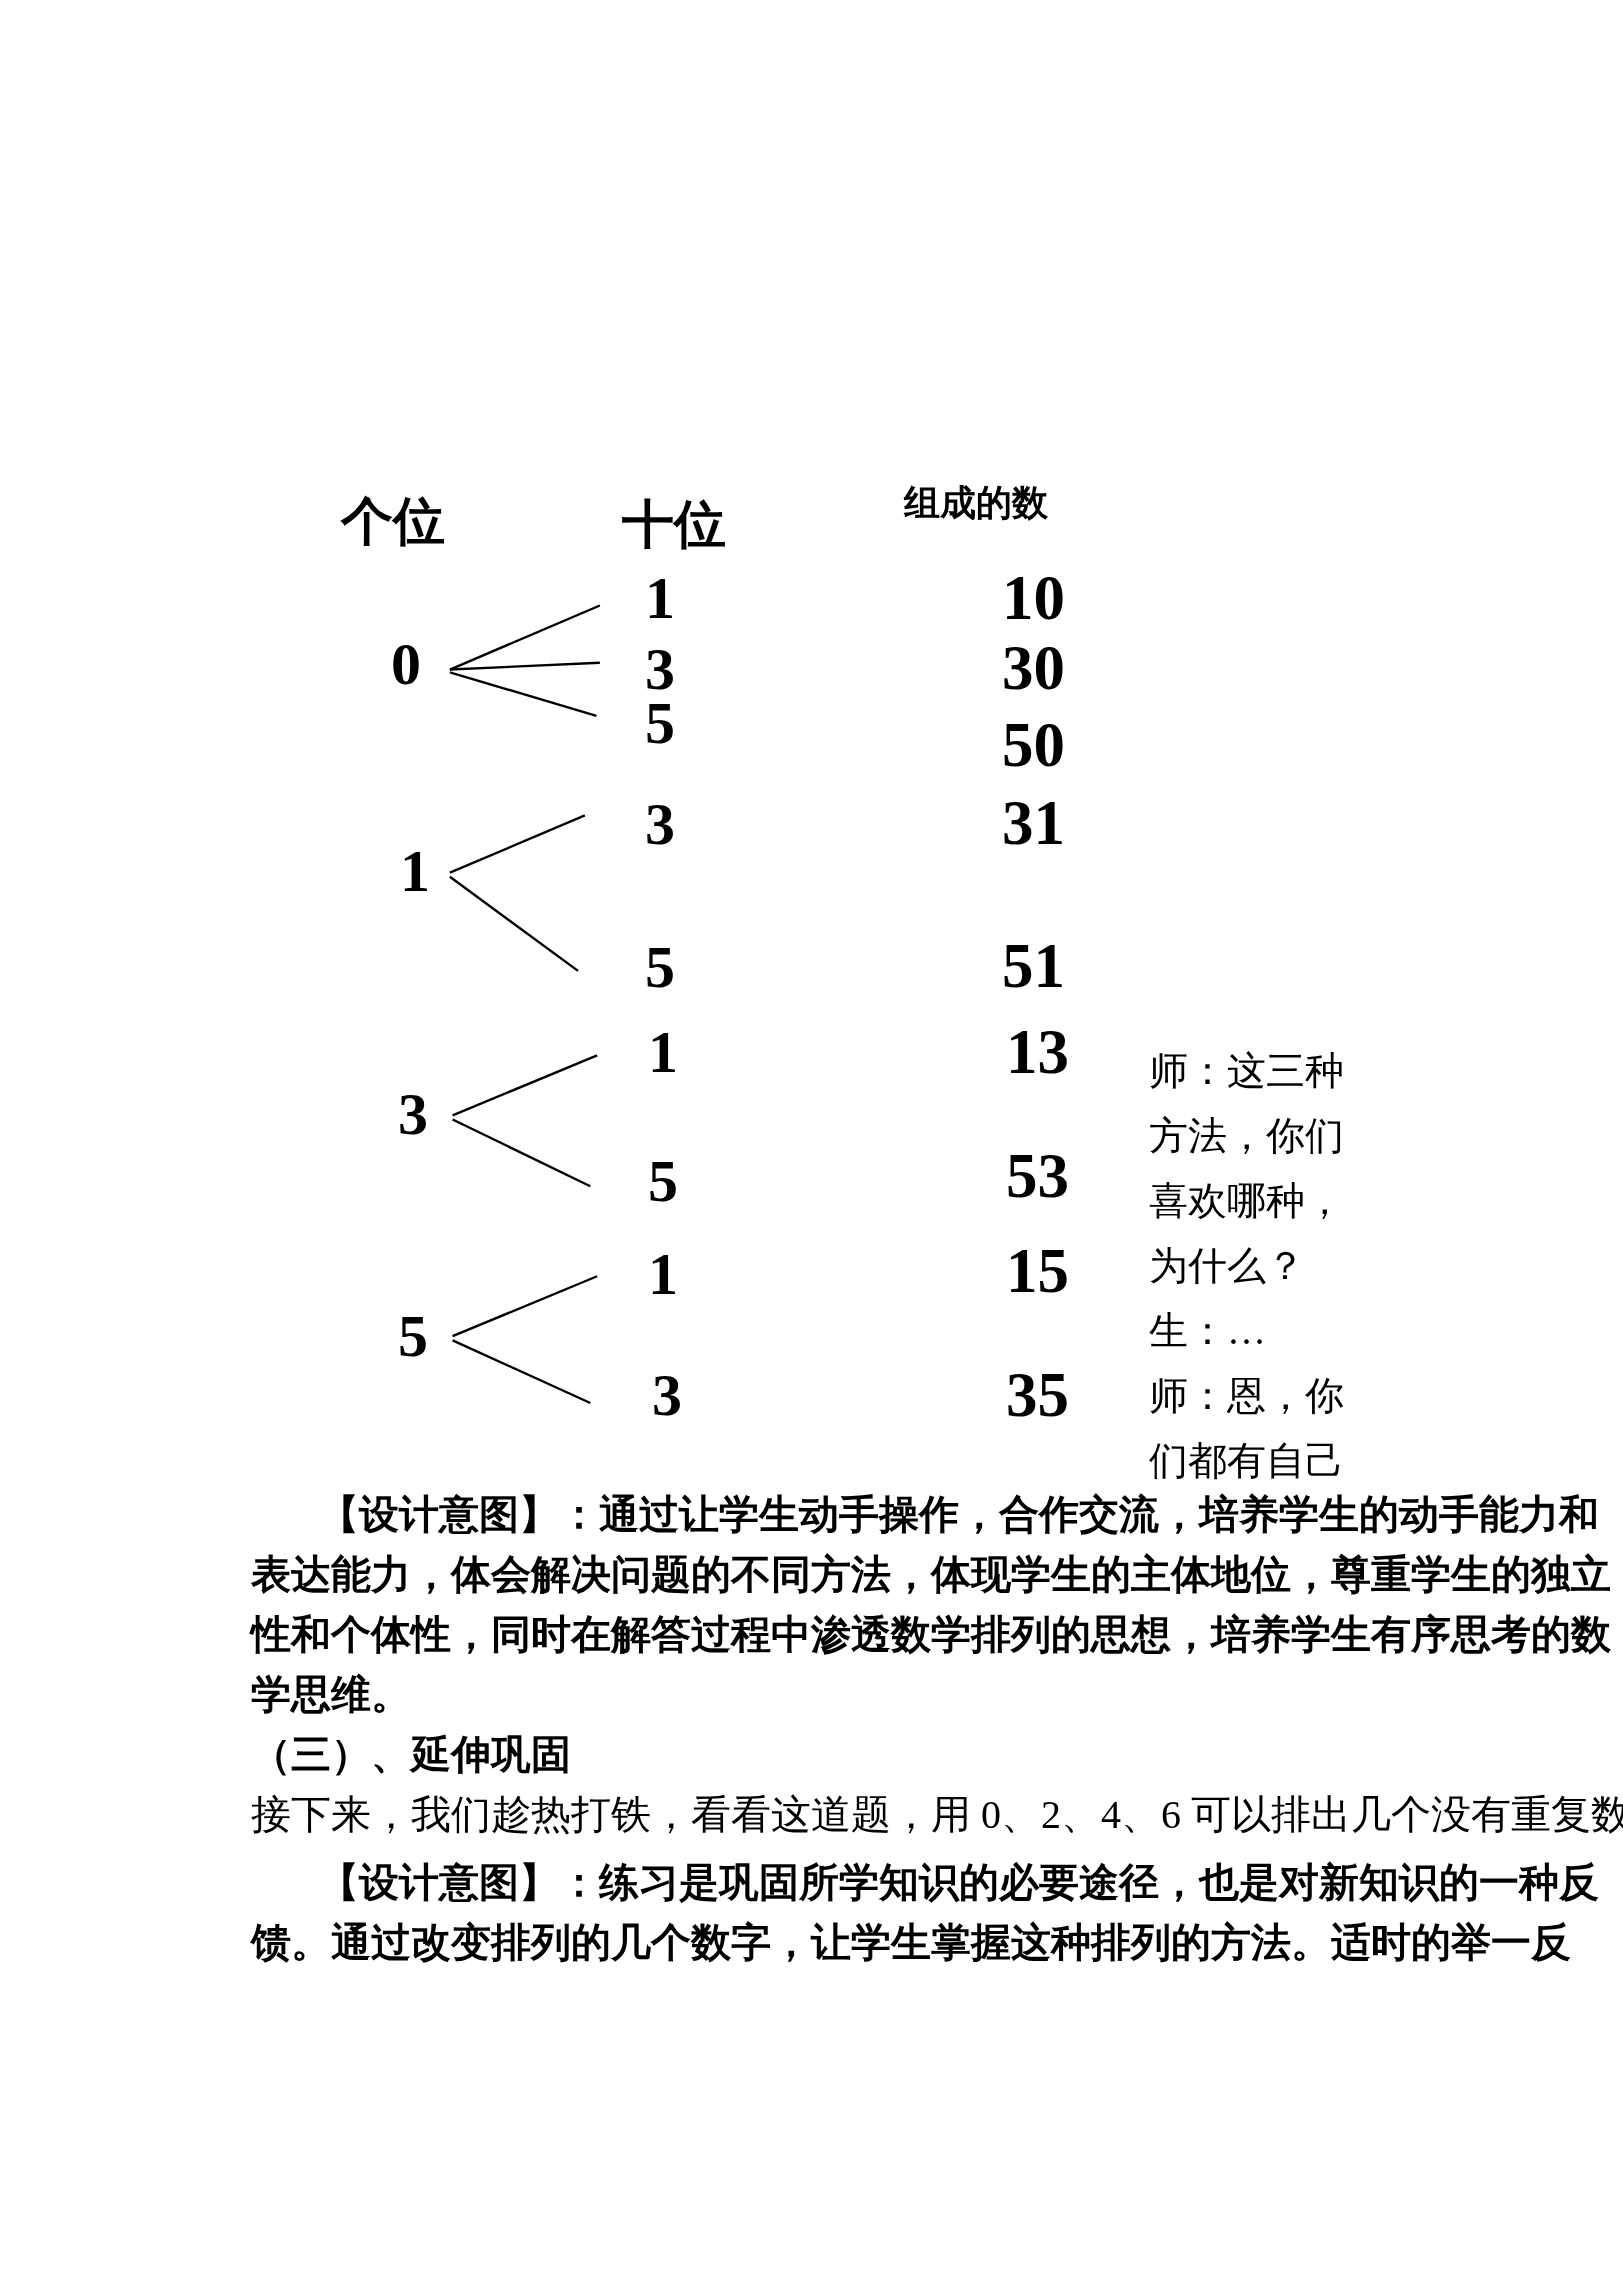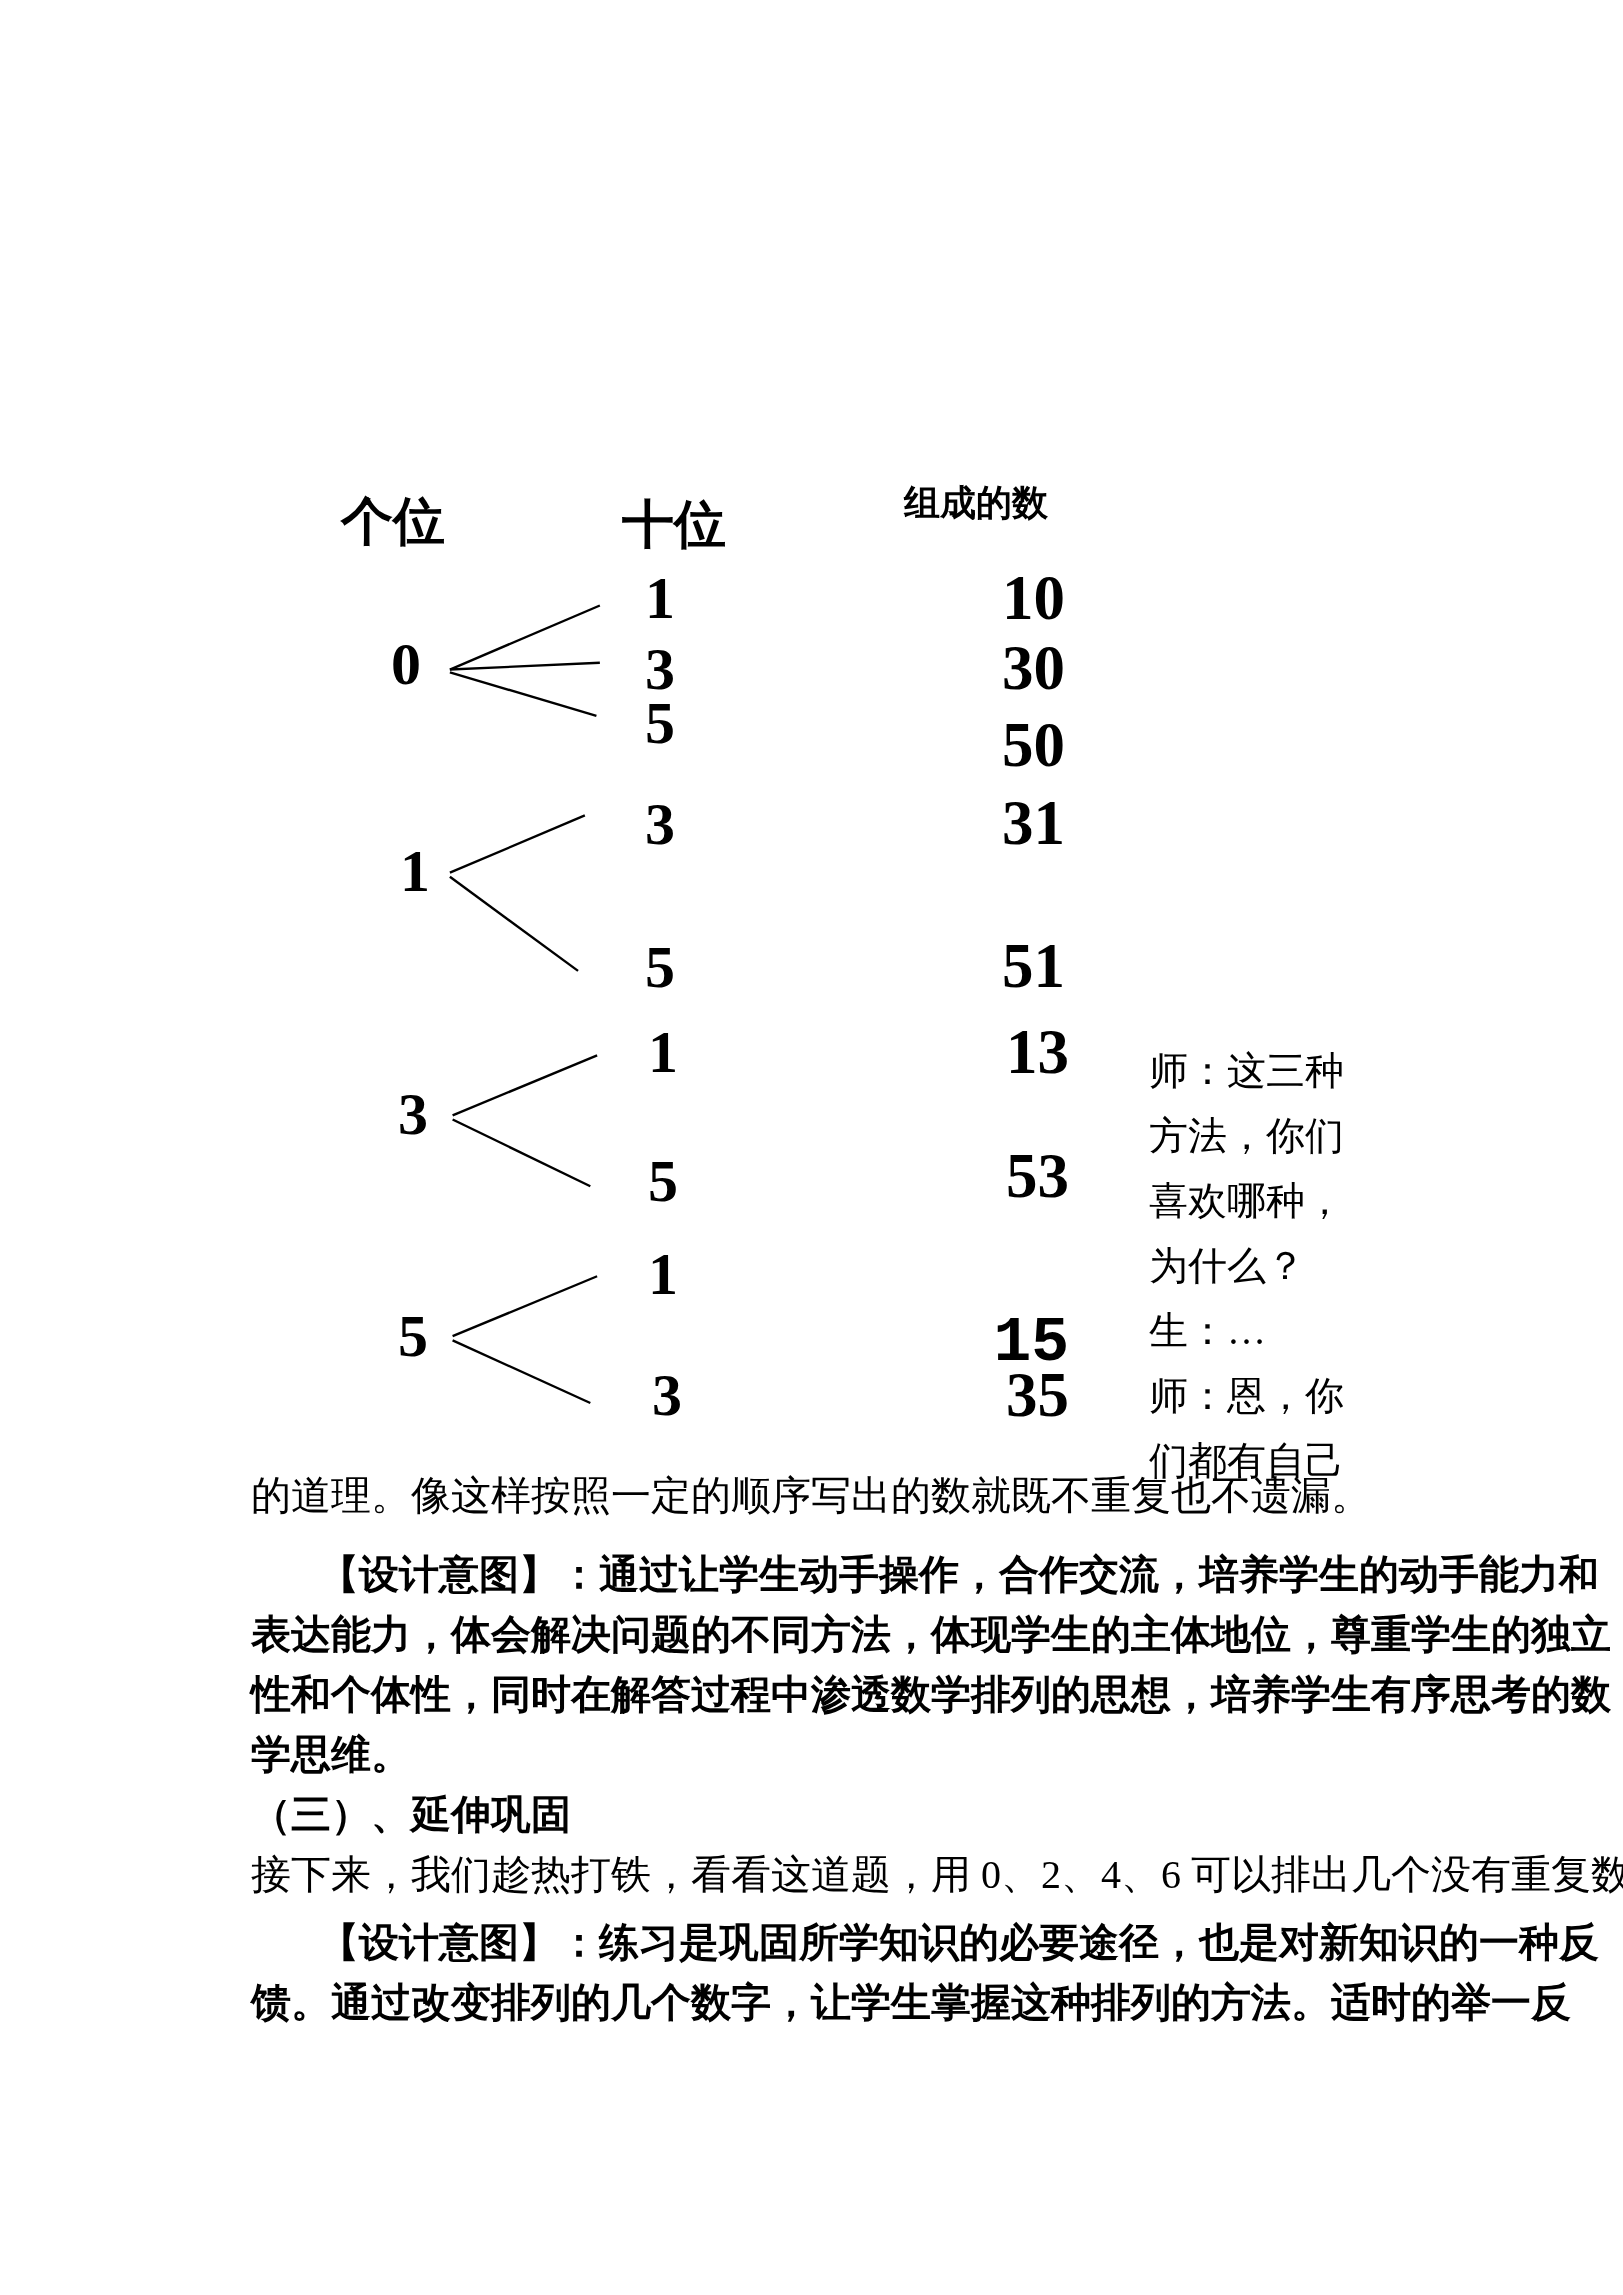--- a/index.html
+++ b/index.html
@@ -126,35 +126,34 @@
   <div class="num" style="left:929px; top:567px;">10</div>
   <div class="num" style="left:929px; top:637px;">30</div>
   <div class="num" style="left:929px; top:714px;">50</div>
 
   <div class="num" style="left:929px; top:792px;">31</div>
   <div class="num" style="left:929px; top:935px;">51</div>
 
   <div class="num" style="left:933px; top:1021px;">13</div>
   <div class="num" style="left:933px; top:1145px;">53</div>
 
-  <div class="num" style="left:933px; top:1312px;font-family:Liberation Mono, monospace;">15</div>
+  <div class="num" style="left:933px; top:1240px;">15</div>
   <div class="num" style="left:933px; top:1364px;">35</div>
 
   <div class="side-note">
     <div>师：这三种</div>
     <div>方法，你们</div>
     <div>喜欢哪种，</div>
     <div>为什么？</div>
     <div>生：…</div>
     <div>师：恩，你</div>
     <div>们都有自己</div>
   </div>
 
   <div class="body-text">
-    <div class="line">的道理。像这样按照一定的顺序写出的数就既不重复也不遗漏。</div>
     <div class="line bold indent para-gap">【设计意图】：通过让学生动手操作，合作交流，培养学生的动手能力和</div>
     <div class="line bold">表达能力，体会解决问题的不同方法，体现学生的主体地位，尊重学生的独立</div>
     <div class="line bold">性和个体性，同时在解答过程中渗透数学排列的思想，培养学生有序思考的数</div>
     <div class="line bold">学思维。</div>
     <div class="line bold">（三）、延伸巩固</div>
     <div class="line">接下来，我们趁热打铁，看看这道题，用 0、2、4、6 可以排出几个没有重复数</div>
     <div class="line bold indent para-gap-sm">【设计意图】：练习是巩固所学知识的必要途径，也是对新知识的一种反</div>
     <div class="line bold">馈。通过改变排列的几个数字，让学生掌握这种排列的方法。适时的举一反</div>
   </div>
 

